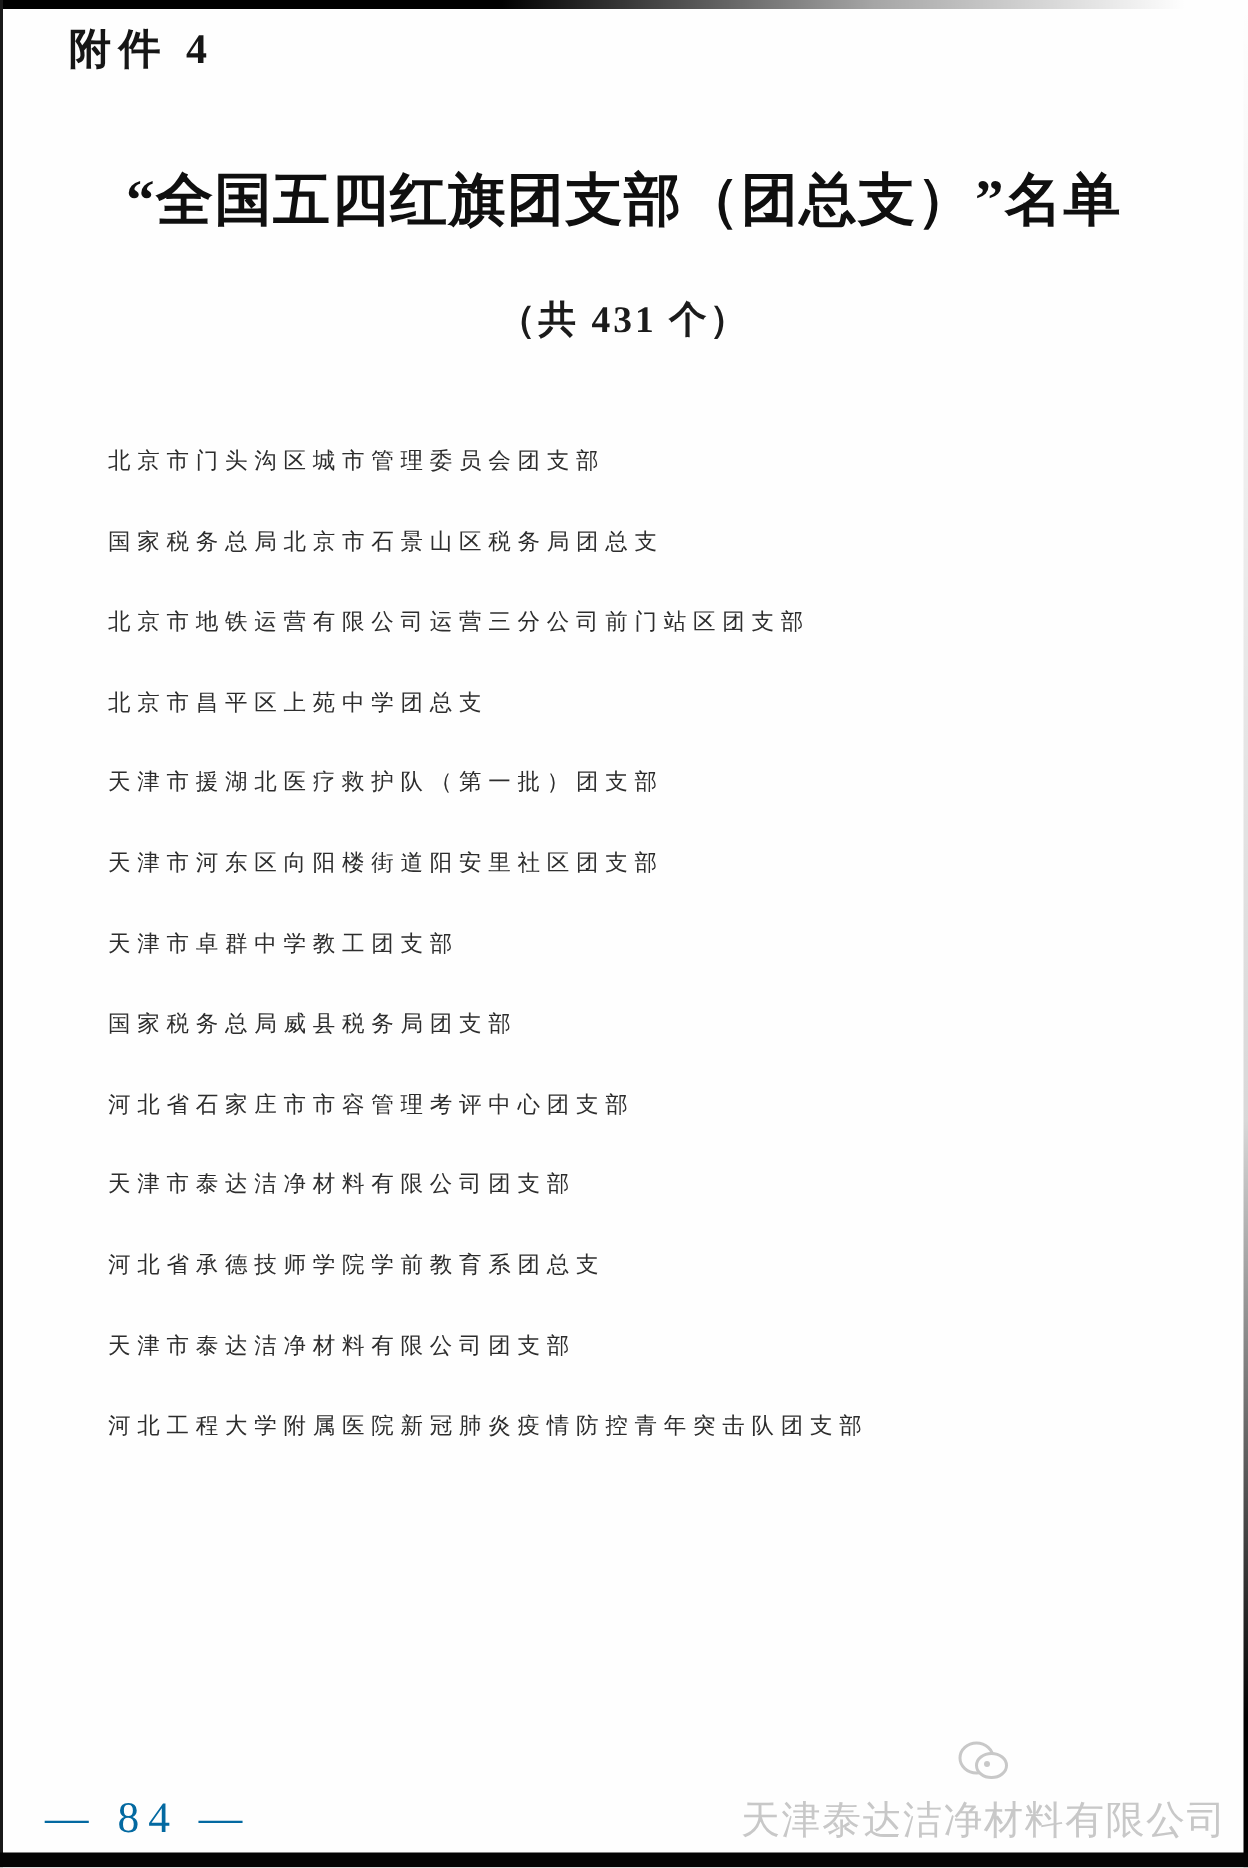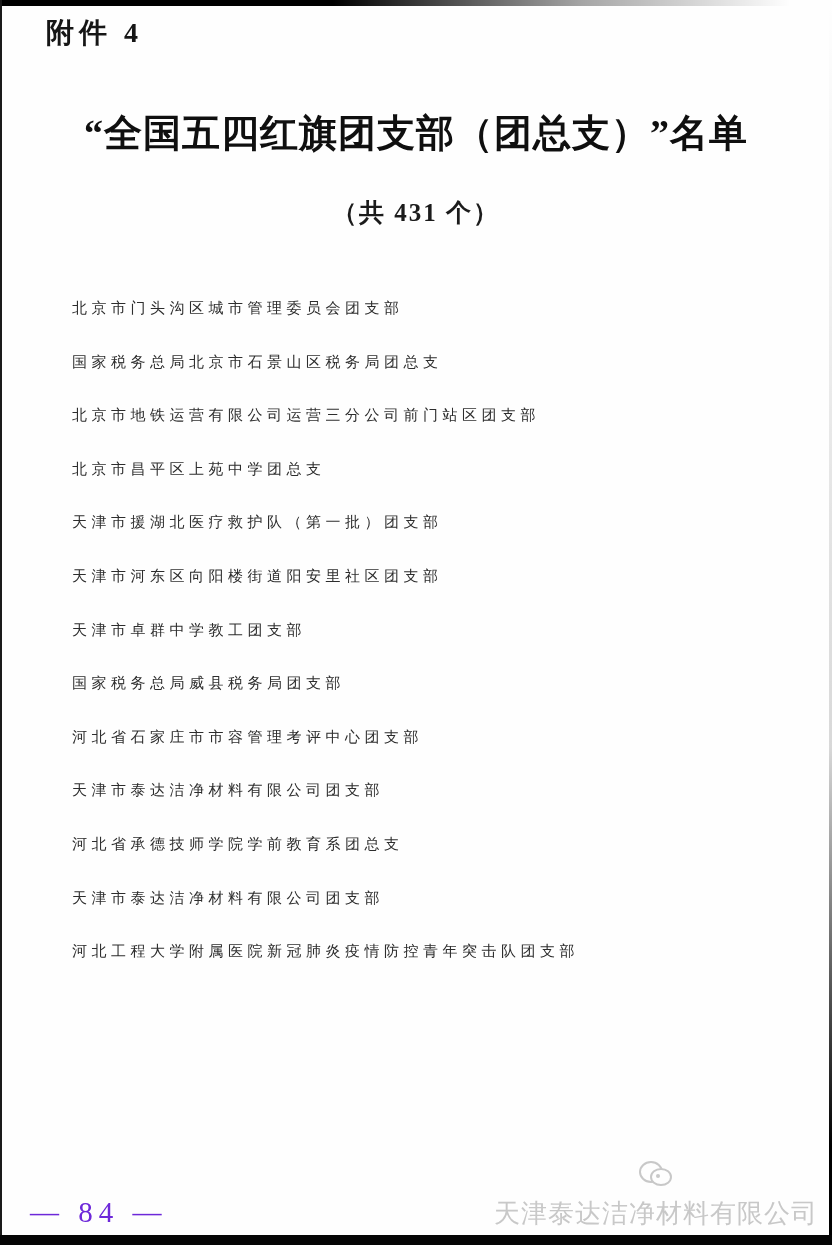--- a/index.html
+++ b/index.html
@@ -73,21 +73,21 @@
     font-size: 15px;
     letter-spacing: 4.5px;
     color: #2d2d2d;
     white-space: nowrap;
   }
   .page-number {
     position: absolute;
     left: 30px; bottom: 16px;
     font-size: 29px;
     letter-spacing: 6px;
-    color: #6d28d9;
+    color: #0369a1;
   }
   .watermark {
     position: absolute;
     right: 14px; bottom: 14px;
     display: flex;
     align-items: center;
     gap: 7px;
     font-size: 26px;
     letter-spacing: 1px;
     color: #c8c8c8;

